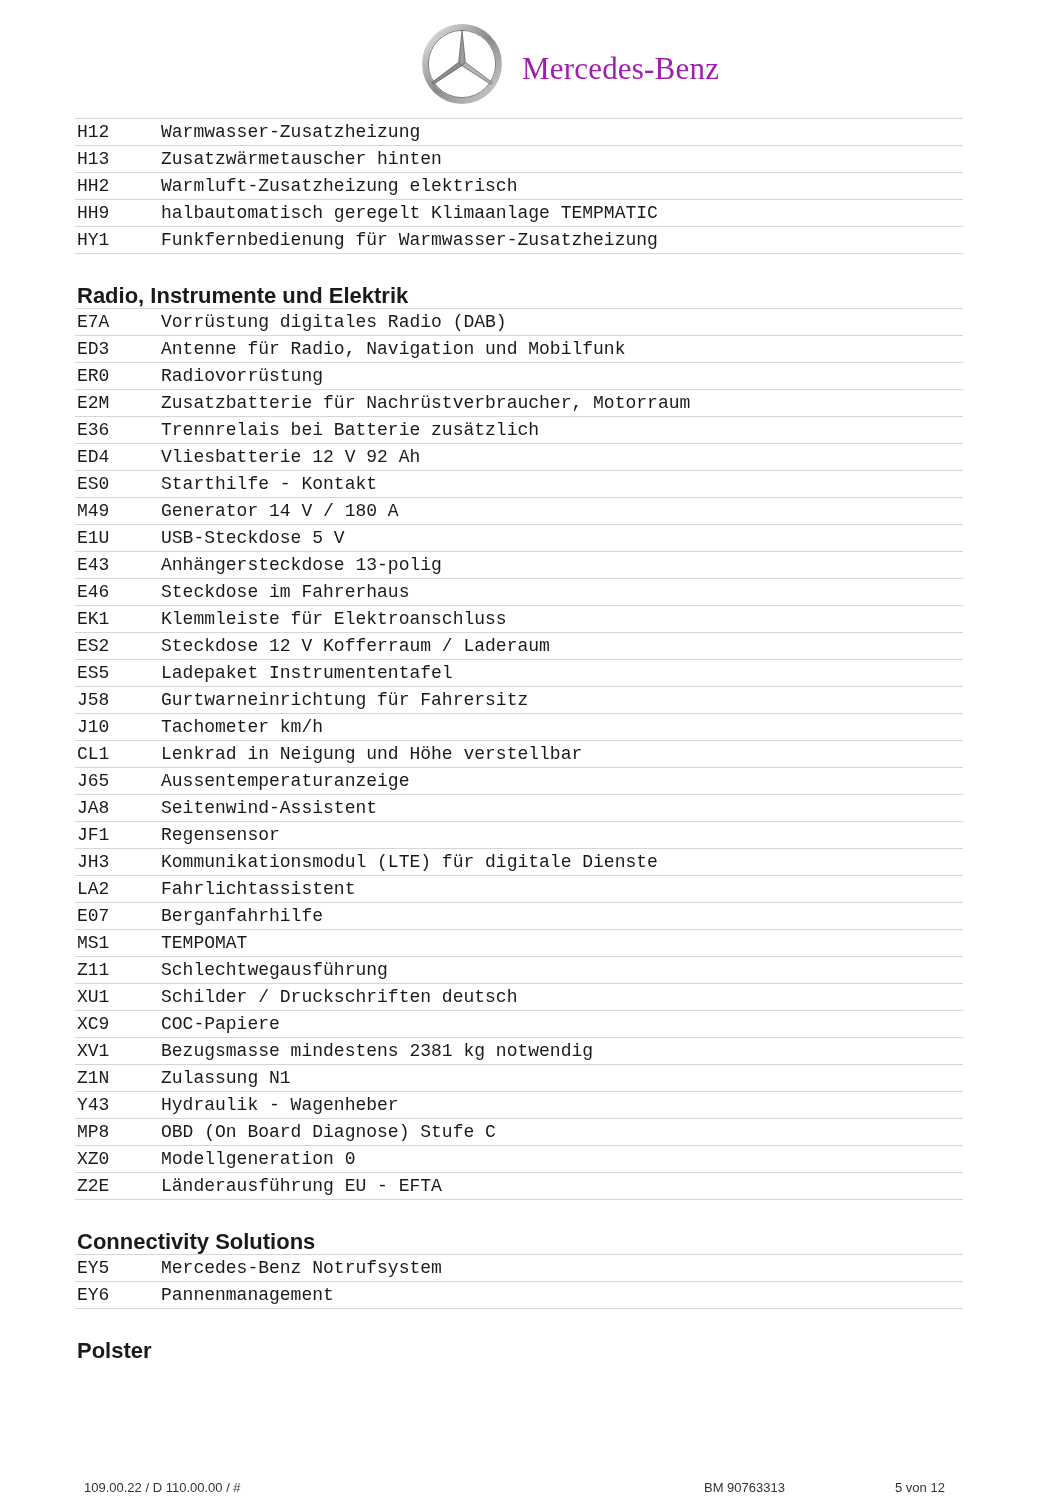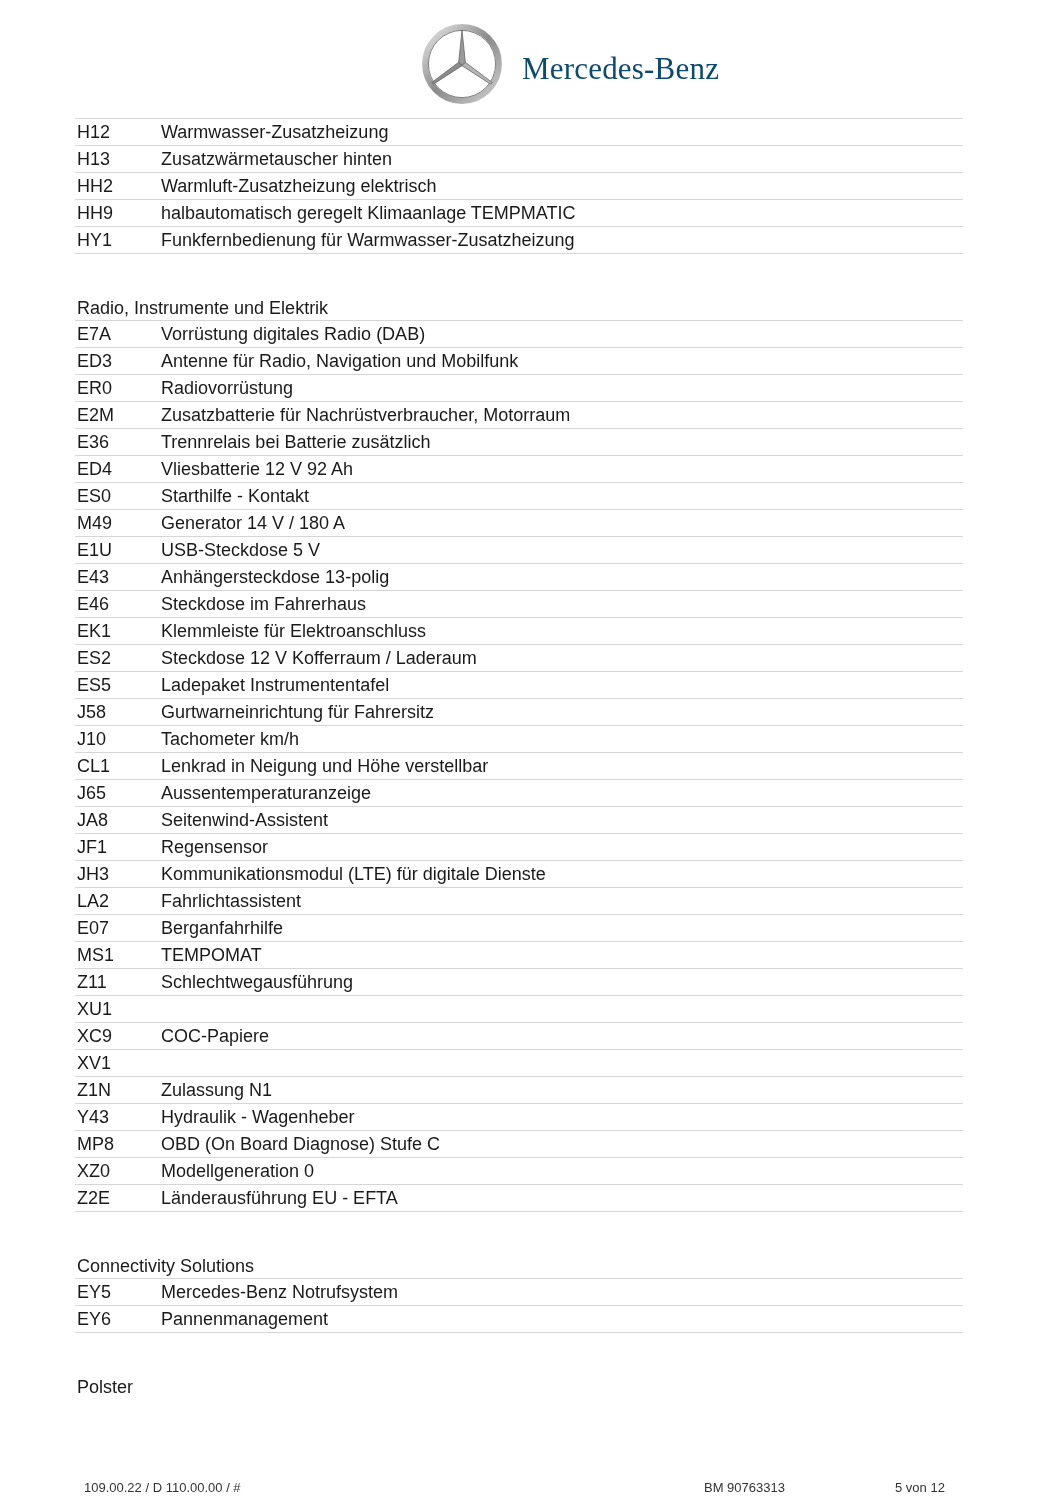--- a/index.html
+++ b/index.html
@@ -1,26 +1,26 @@
 <!DOCTYPE html>
 <html><head>
 <meta charset="utf-8">
 <style>
   html, body { margin: 0; padding: 0; background: #ffffff; }
   body { width: 1038px; height: 1500px; position: relative; overflow: hidden;
          font-family: "Liberation Sans", "DejaVu Sans", sans-serif; color: #1a1a1a; }
   .logo { position: absolute; left: 420px; top: 22px; height: 84px; display: flex; align-items: center; }
   .logo svg { width: 84px; height: 84px; }
-  .logo .brand { font-family: "Liberation Serif", "DejaVu Serif", serif; font-size: 31px; color: #0c4a6e; margin-left: 18px; margin-top: 10px; letter-spacing: 0.2px; }
+  .logo .brand { font-family: "Liberation Serif", "DejaVu Serif", serif; font-size: 31px; color: #a21caf; margin-left: 18px; margin-top: 10px; letter-spacing: 0.2px; }
   .content { position: absolute; left: 75px; top: 118px; width: 888px; }
   .topline { border-top: 1.5px solid #d6d6d6; }
-  .row { height: 26px; border-bottom: 1.5px solid #d6d6d6; display: flex; align-items: center; font-size: 18px; line-height: 26px; }
+  .row { height: 26px; border-bottom: 1.5px solid #d6d6d6; display: flex; align-items: center; font-size: 18px; line-height: 26px; font-family: Liberation Mono, monospace; }
   .code { width: 84px; padding-left: 2px; }
   .desc { flex: 1; }
-  .section-title { font-weight: normal; font-size: 18px; height: 24px; line-height: 24px; margin-top: 42px; padding-left: 2px; border-bottom: 1.5px solid #d6d6d6; }
+  .section-title { font-weight: bold; font-size: 22px; height: 24px; line-height: 24px; margin-top: 30px; padding-left: 2px; border-bottom: 1.5px solid #d6d6d6; }
   .section-title.noline { border-bottom: none; }
   .footer { position: absolute; top: 1480px; left: 0; width: 1038px; font-size: 13px; color: #333; }
   .footer span { position: absolute; }
 </style>
 </head>
 <body>
 
 <div class="logo">
   <svg viewBox="0 0 100 100">
     <defs>
@@ -162,27 +162,29 @@
         <span class="desc">TEMPOMAT</span>
       </div>
     </div>
     <div>
       <div class="row">
         <span class="code">Z11</span>
         <span class="desc">Schlechtwegausführung</span>
       </div>
       <div class="row">
         <span class="code">XU1</span>
+        <span class="desc">Schilder / Druckschriften deutsch</span>
       </div>
       <div class="row">
         <span class="code">XC9</span>
         <span class="desc">COC-Papiere</span>
       </div>
       <div class="row">
         <span class="code">XV1</span>
+        <span class="desc">Bezugsmasse mindestens 2381 kg notwendig</span>
       </div>
       <div class="row">
         <span class="code">Z1N</span>
         <span class="desc">Zulassung N1</span>
       </div>
       <div class="row">
         <span class="code">Y43</span>
         <span class="desc">Hydraulik - Wagenheber</span>
       </div>
       <div class="row">

